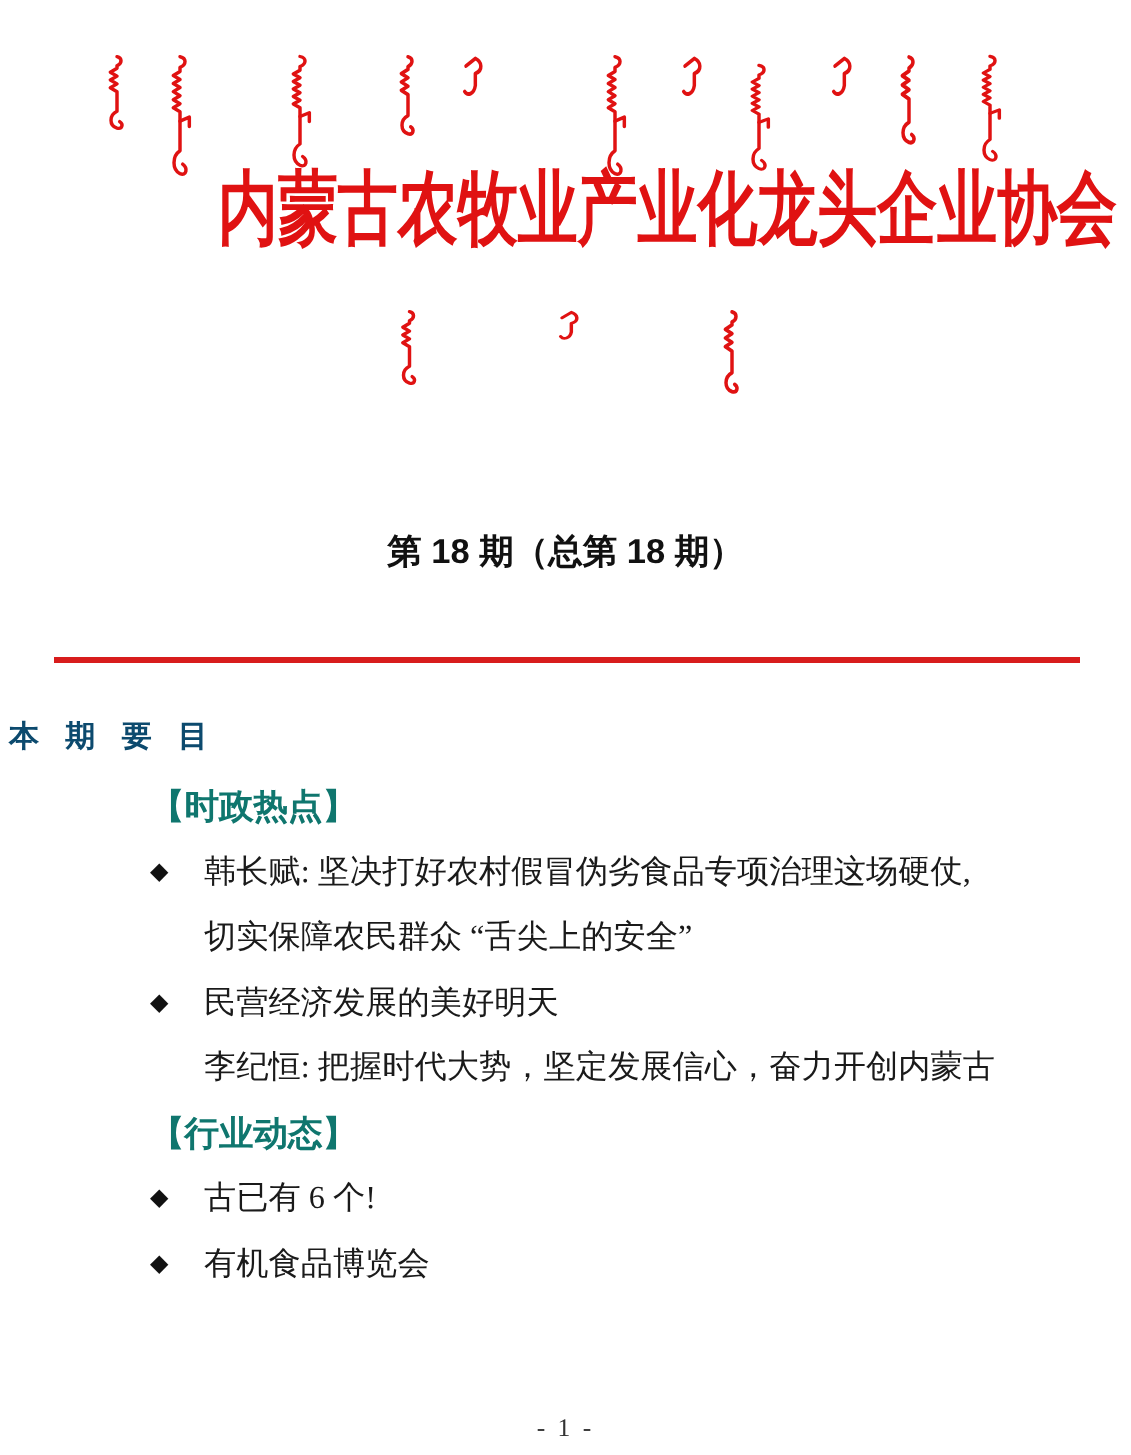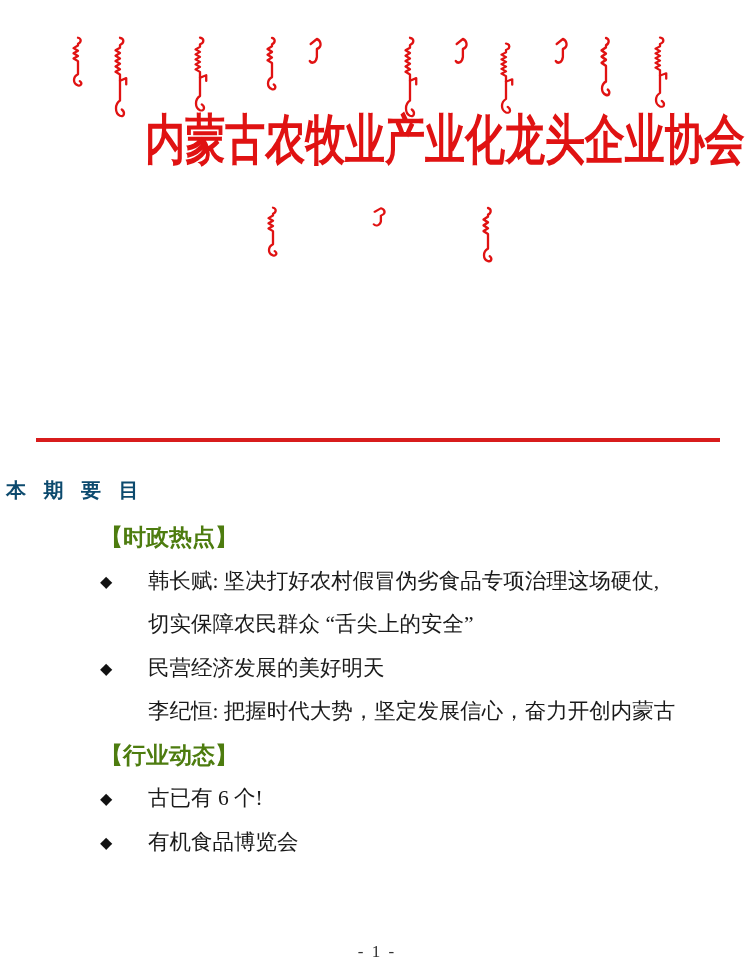--- a/index.html
+++ b/index.html
@@ -63,30 +63,30 @@
     font-family:"Liberation Sans", sans-serif;
     font-weight:bold;font-size:20px;color:#0c4a6e;
     letter-spacing:6px;text-indent:6px;
   }
   .toc-body{
     position:absolute;left:100px;right:94px;top:516px;
     font-size:21.5px;line-height:43.5px;
   }
   .sec-title{
     font-family:"Liberation Sans", sans-serif;
-    font-weight:bold;font-size:23px;color:#4d7c0f;
+    font-weight:bold;font-size:23px;color:#0f766e;
     line-height:43.5px;
   }
   .toc-item{display:flex;align-items:flex-start;}
   .bullet{
     flex:0 0 36px;width:36px;
     font-size:16px;line-height:43.5px;color:#111111;
   }
   .item-lines{flex:1;}
-  .item-lines .line{display:block;line-height:43.5px;white-space:nowrap;margin-left:12px;}
+  .item-lines .line{display:block;line-height:43.5px;white-space:nowrap;}
   
   .footer{
     position:absolute;left:0;right:0;bottom:8px;
     text-align:center;font-size:17px;color:#333333;
     letter-spacing:2px;
   }
 </style>
 </head>
 <body>
 
@@ -151,20 +151,21 @@
       </svg>
     <svg class="mg" style="left:122px;height:22px" viewBox="0 0 18 30" preserveAspectRatio="none">
         <use href="#mg-short"></use>
       </svg>
     <svg class="mg" style="left:230px;height:58px" viewBox="0 0 18 60" preserveAspectRatio="none">
         <use href="#mg-med"></use>
       </svg>
   </div>
 
 
+  <div class="issue-line">第 18 期（总第 18 期）</div>
 
 
   <div class="red-rule"></div>
 
   <div class="toc-heading">本 期 要 目</div>
 
   <div class="toc-body">
 
     <div class="sec-title">【时政热点】</div>
 

